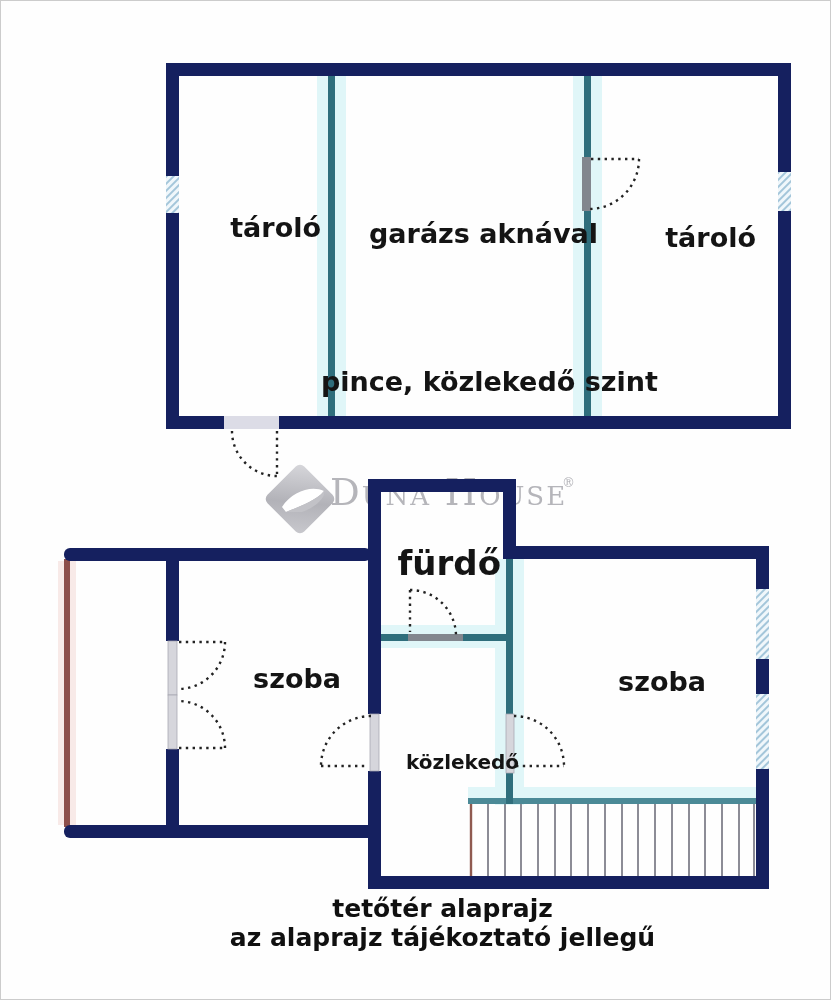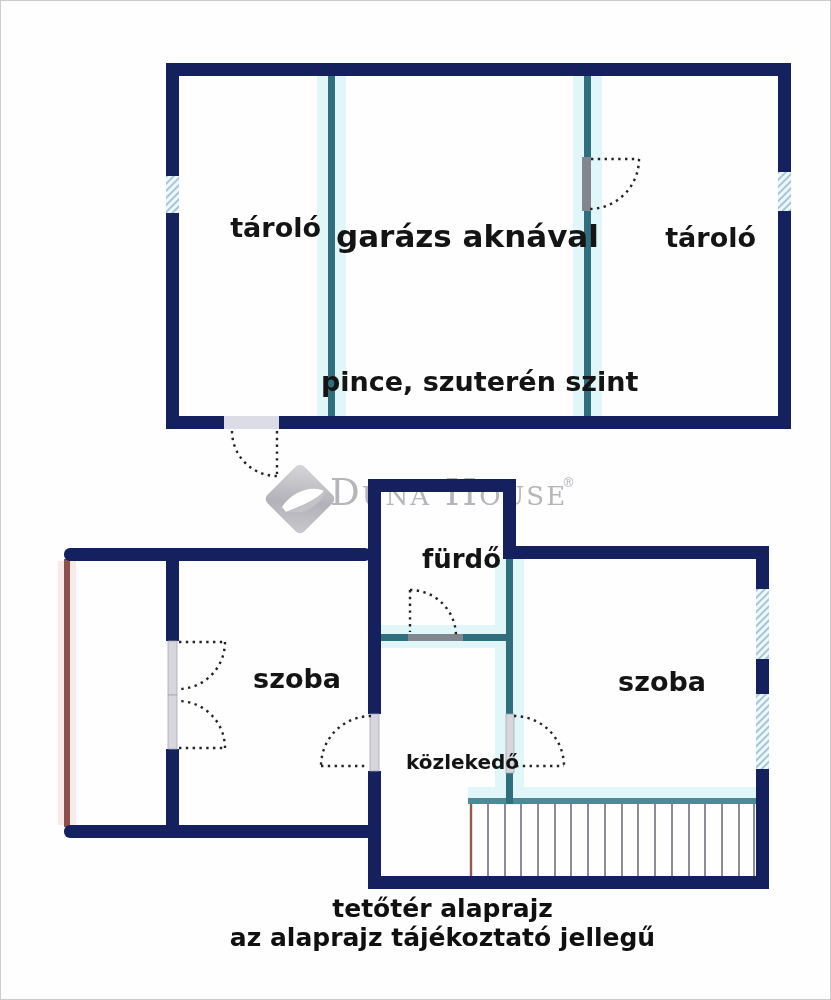--- a/index.html
+++ b/index.html
@@ -148,25 +148,25 @@
 
       <rect class="leaf-light" x="505" y="713" width="8" height="59"></rect>
       <path class="dotted" d="M513 715 A50 50 0 0 1 563 765 M515 765 L563 765"></path>
 
       <rect class="leaf-dark" x="407" y="633" width="55" height="7"></rect>
       <path class="dotted" d="M409 589 L409 631 M409 589 A46 46 0 0 1 455 635"></path>
     </g>
   </svg>
 
   <div class="lbl" style="left:160px;top:212px;width:160px;font-size:27px;">tároló</div>
-  <div class="lbl" style="left:335px;top:218px;width:230px;font-size:31px;">garázs aknával</div>
+  <div class="lbl" style="left:335px;top:218px;width:230px;font-size:27px;padding-left:32px;">garázs aknával</div>
   <div class="lbl" style="left:600px;top:222px;width:155px;font-size:27px;">tároló</div>
-  <div class="lbl" style="left:320px;top:366px;width:262px;font-size:27px;">pince, szuterén szint</div>
+  <div class="lbl" style="left:320px;top:366px;width:262px;font-size:27px;">pince, közlekedő szint</div>
 
-  <div class="lbl" style="left:375px;top:544px;width:125px;font-size:26px;">fürdő</div>
+  <div class="lbl" style="left:375px;top:544px;width:125px;font-size:34px;">fürdő</div>
   <div class="lbl" style="left:190px;top:663px;width:150px;font-size:27px;">szoba</div>
   <div class="lbl" style="left:555px;top:666px;width:150px;font-size:27px;">szoba</div>
   <div class="lbl" style="left:378px;top:750px;width:140px;font-size:20px;">közlekedő</div>
 
   <div id="caption">
     <div class="cap">tetőtér alaprajz</div>
     <div class="cap">az alaprajz tájékoztató jellegű</div>
   </div>
 
 </div>

